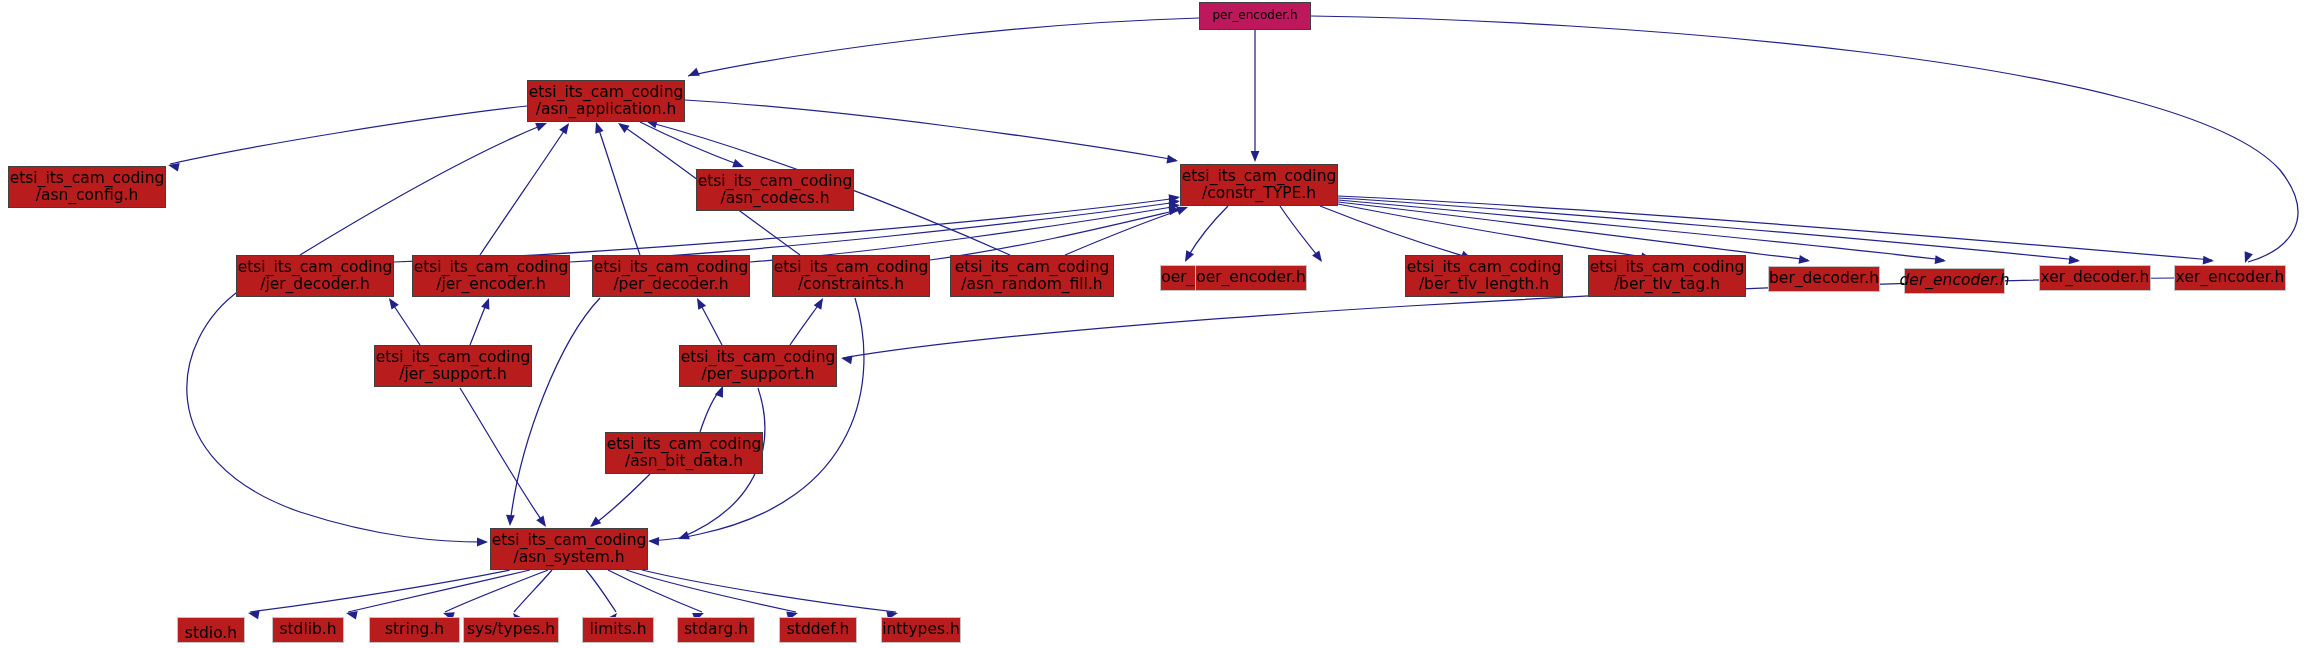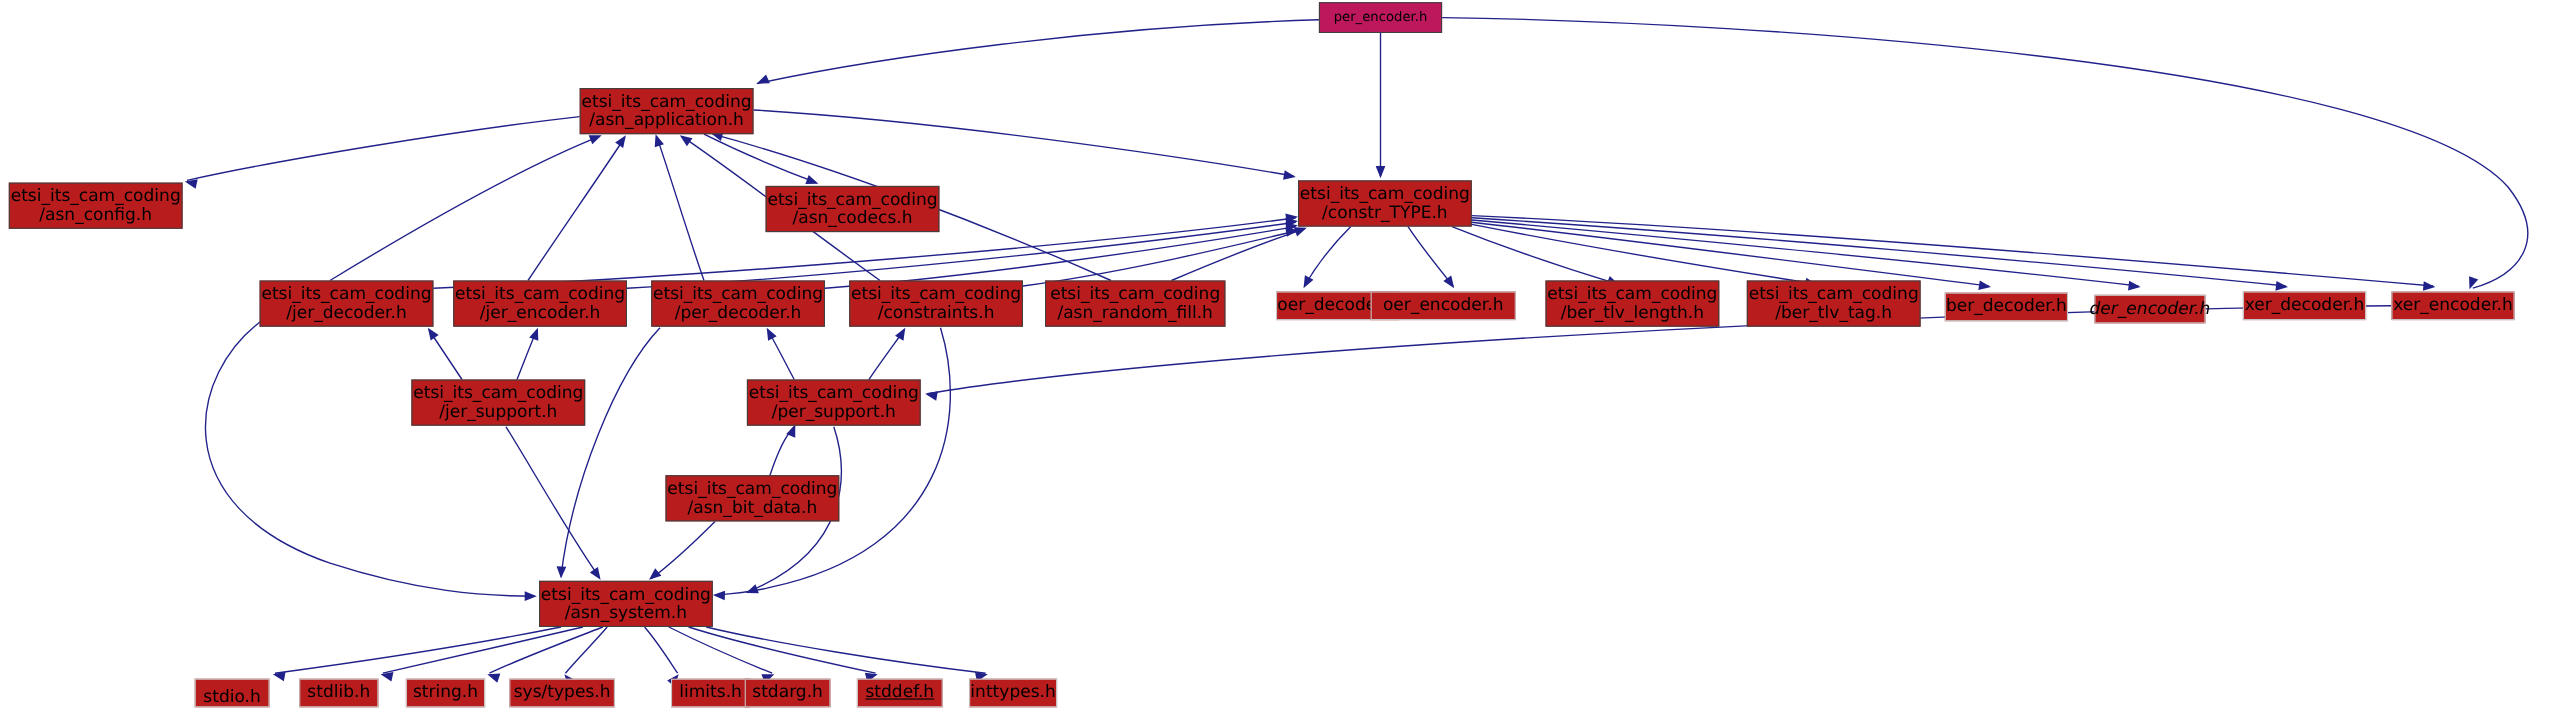--- a/index.html
+++ b/index.html
@@ -167,39 +167,39 @@
 /jer_decoder.h</span></div>
       <div class="node kind-strong" style="left: 412px; top: 255px; width: 158px; height: 42px;"><span class="node-label">etsi_its_cam_coding
 /jer_encoder.h</span></div>
       <div class="node kind-strong" style="left: 592px; top: 255px; width: 158px; height: 42px;"><span class="node-label">etsi_its_cam_coding
 /per_decoder.h</span></div>
       <div class="node kind-strong" style="left: 772px; top: 255px; width: 158px; height: 42px;"><span class="node-label">etsi_its_cam_coding
 /constraints.h</span></div>
       <div class="node kind-strong" style="left: 950px; top: 255px; width: 164px; height: 42px;"><span class="node-label">etsi_its_cam_coding
 /asn_random_fill.h</span></div>
       <div class="node kind-light" style="left: 1133px; top: 265px; width: 112px; height: 26px; margin-left: 27px;"><span class="node-label">oer_decoder.h</span></div>
-      <div class="node kind-light" style="left: 1246px; top: 265px; width: 132px; height: 26px;"><span class="node-label">oer_encoder.h</span></div>
+      <div class="node kind-light" style="left: 1195px; top: 265px; width: 112px; height: 26px;"><span class="node-label">oer_encoder.h</span></div>
       <div class="node kind-strong" style="left: 1405px; top: 255px; width: 158px; height: 42px;"><span class="node-label">etsi_its_cam_coding
 /ber_tlv_length.h</span></div>
       <div class="node kind-strong" style="left: 1588px; top: 255px; width: 158px; height: 42px;"><span class="node-label">etsi_its_cam_coding
 /ber_tlv_tag.h</span></div>
       <div class="node kind-light" style="left: 1768px; top: 266px; width: 112px; height: 26px;"><span class="node-label">ber_decoder.h</span></div>
       <div class="node kind-light" style="left: 1904px; top: 268px; width: 101px; height: 26px; font-style: italic;"><span class="node-label">der_encoder.h</span></div>
       <div class="node kind-light" style="left: 2039px; top: 265px; width: 112px; height: 26px;"><span class="node-label">xer_decoder.h</span></div>
       <div class="node kind-light" style="left: 2174px; top: 265px; width: 112px; height: 26px;"><span class="node-label">xer_encoder.h</span></div>
       <div class="node kind-strong" style="left: 374px; top: 345px; width: 158px; height: 42px;"><span class="node-label">etsi_its_cam_coding
 /jer_support.h</span></div>
       <div class="node kind-strong" style="left: 679px; top: 345px; width: 158px; height: 42px;"><span class="node-label">etsi_its_cam_coding
 /per_support.h</span></div>
       <div class="node kind-strong" style="left: 605px; top: 432px; width: 158px; height: 42px;"><span class="node-label">etsi_its_cam_coding
 /asn_bit_data.h</span></div>
       <div class="node kind-strong" style="left: 490px; top: 528px; width: 158px; height: 42px;"><span class="node-label">etsi_its_cam_coding
 /asn_system.h</span></div>
       <div class="node kind-light" style="left: 177px; top: 617px; width: 68px; height: 26px; align-items: flex-end;"><span class="node-label">stdio.h</span></div>
       <div class="node kind-light" style="left: 272px; top: 617px; width: 72px; height: 26px;"><span class="node-label">stdlib.h</span></div>
-      <div class="node kind-light" style="left: 369px; top: 617px; width: 72px; height: 26px;"><span class="node-label">string.h</span></div>
+      <div class="node kind-light" style="left: 369px; top: 617px; width: 91px; height: 26px;"><span class="node-label">string.h</span></div>
       <div class="node kind-light" style="left: 463px; top: 617px; width: 96px; height: 26px;"><span class="node-label">sys/types.h</span></div>
-      <div class="node kind-light" style="left: 582px; top: 617px; width: 72px; height: 26px; margin-left: 28px;"><span class="node-label">limits.h</span></div>
+      <div class="node kind-light" style="left: 582px; top: 617px; width: 72px; height: 26px;"><span class="node-label">limits.h</span></div>
       <div class="node kind-light" style="left: 677px; top: 617px; width: 78px; height: 26px;"><span class="node-label">stdarg.h</span></div>
-      <div class="node kind-light" style="left: 779px; top: 617px; width: 78px; height: 26px; text-decoration: underline;"><span class="node-label">stddef.h</span></div>
+      <div class="node kind-light" style="left: 779px; top: 617px; width: 78px; height: 26px;"><span class="node-label">stddef.h</span></div>
       <div class="node kind-light" style="left: 881px; top: 617px; width: 80px; height: 26px; align-items: center;"><span class="node-label">inttypes.h</span></div>
     </div>
 </div>
 
 </body></html>

